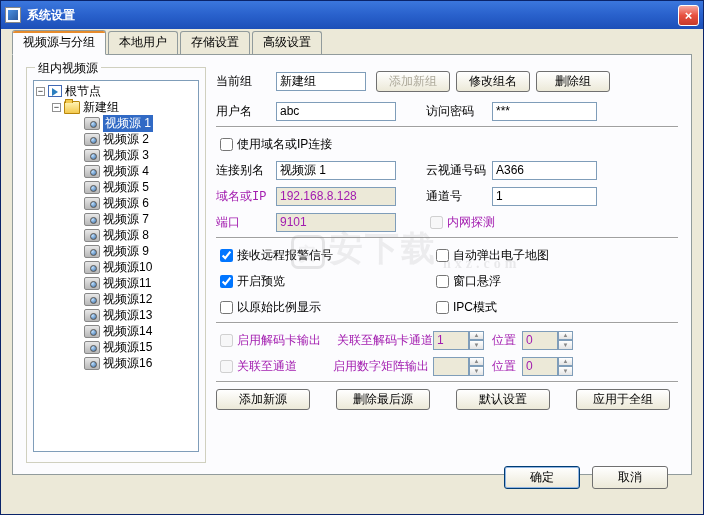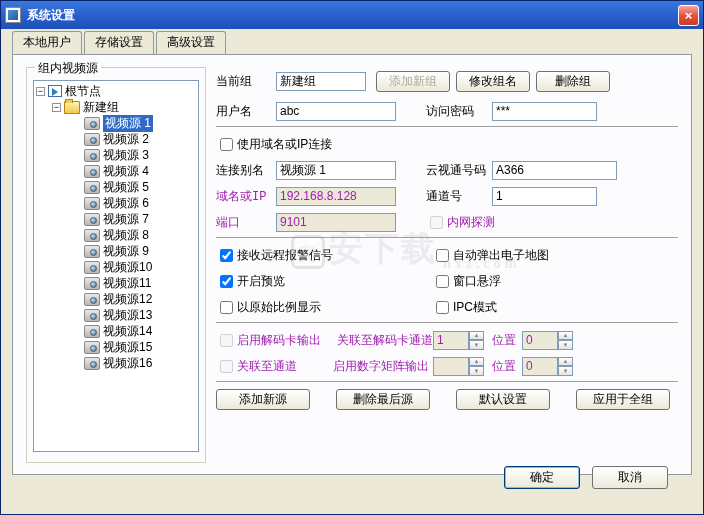--- a/index.html
+++ b/index.html
@@ -57,20 +57,21 @@
 
 <div class="window">
   <div class="titlebar">
     <span class="icon"></span>
     <span class="title">系统设置</span>
     <div class="closebtn">×</div>
   </div>
 
   <div class="client">
     <div class="tabs">
+      <div class="tab active">视频源与分组</div>
       <div class="tab">本地用户</div>
       <div class="tab">存储设置</div>
       <div class="tab">高级设置</div>
     </div>
 
     <div class="tabpanel">
       <div class="fieldset">
         <div class="legend">组内视频源</div>
         <div class="tree">
           <div class="nrow">
@@ -190,21 +191,21 @@
 
         <div class="row">
           <input type="checkbox" class="cb" style="">
           <span>使用域名或IP连接</span>
         </div>
         <div class="row">
           <span class="lbl">连接别名</span>
           <input class="txt" style="width: 120px;" value="视频源 1">
           <span style="width:30px"></span>
           <span class="rfield">云视通号码</span>
-          <input class="txt" style="width: 125px;" value="A366">
+          <input class="txt" style="width: 105px;" value="A366">
         </div>
         <div class="row">
           <span class="lbl disabled">域名或IP</span>
           <input class="txt" style="width: 120px;" disabled="" value="192.168.8.128">
           <span style="width:30px"></span>
           <span class="rfield">通道号</span>
           <input class="txt" style="width: 105px;" value="1">
         </div>
         <div class="row">
           <span class="lbl disabled">端口</span>

